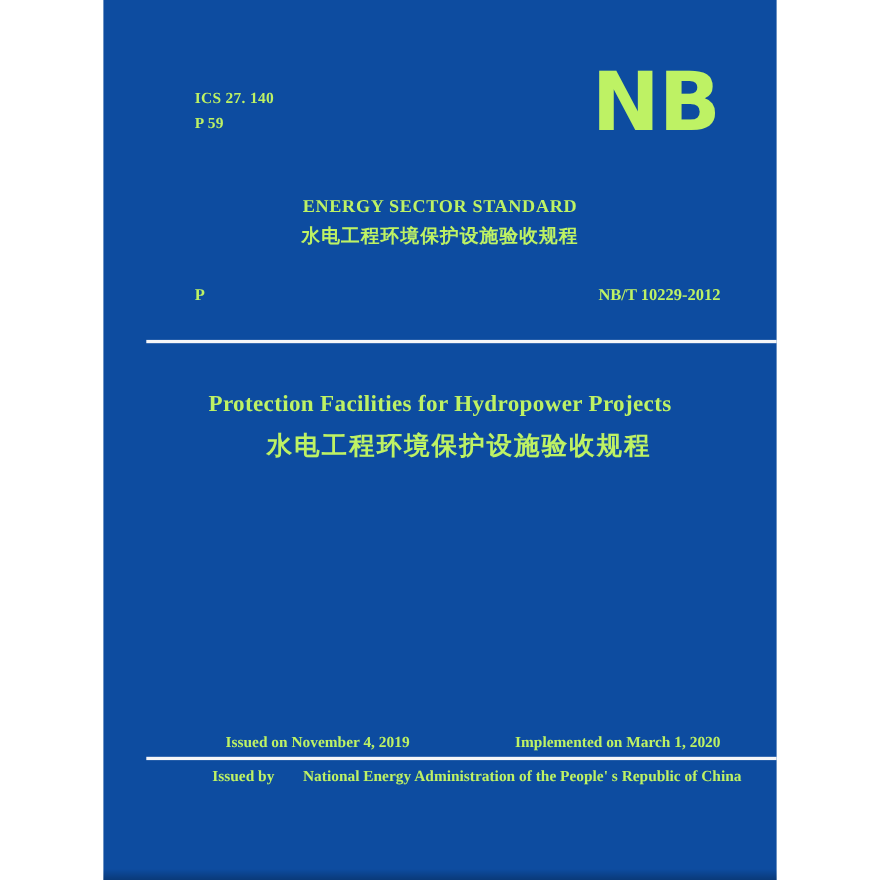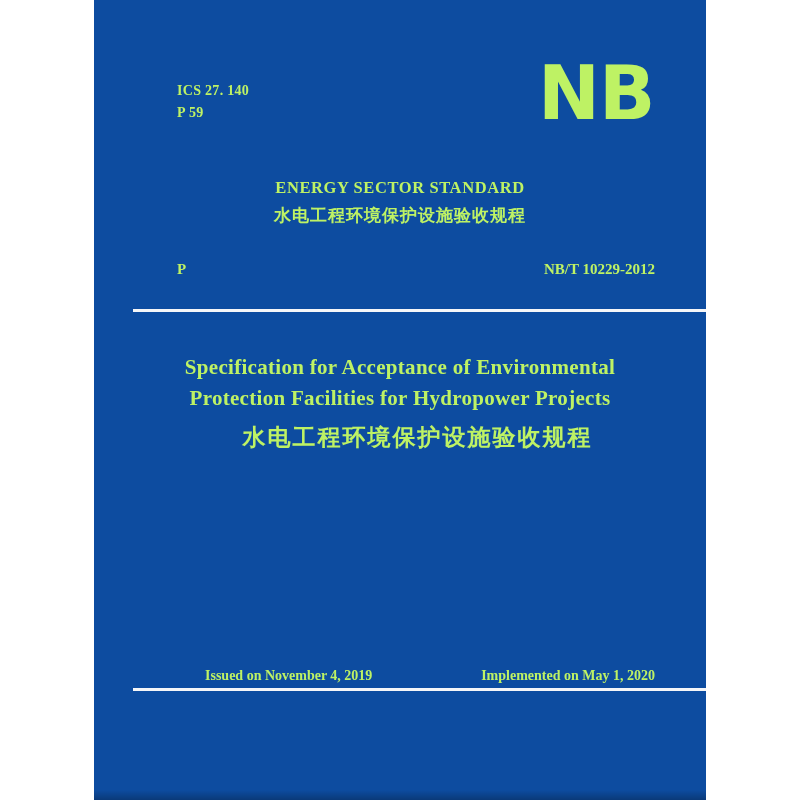--- a/index.html
+++ b/index.html
@@ -158,28 +158,31 @@
     </div>
 
     <div class="code-row">
       <span>P</span>
       <span>NB/T 10229-2012</span>
     </div>
 
     <div class="rule rule-top"></div>
 
     <div class="title-block">
-      <div class="title-en">Specification for Acceptance of Environmental</div>
       <div class="title-en">Protection Facilities for Hydropower Projects</div>
       <div class="title-cn">水电工程环境保护设施验收规程</div>
     </div>
 
     <div class="dates-row">
       <span>Issued on November 4, 2019</span>
-      <span>Implemented on May 1, 2020</span>
+      <span>Implemented on March 1, 2020</span>
     </div>
 
     <div class="rule rule-bottom"></div>
 
+    <div class="issued-by-row">
+      <span>Issued by</span>
+      <span>National Energy Administration of the People' s Republic of China</span>
+    </div>
 
     <div class="cover-bottom-shade"></div>
   </div>
 </div>
 
 </body></html>

